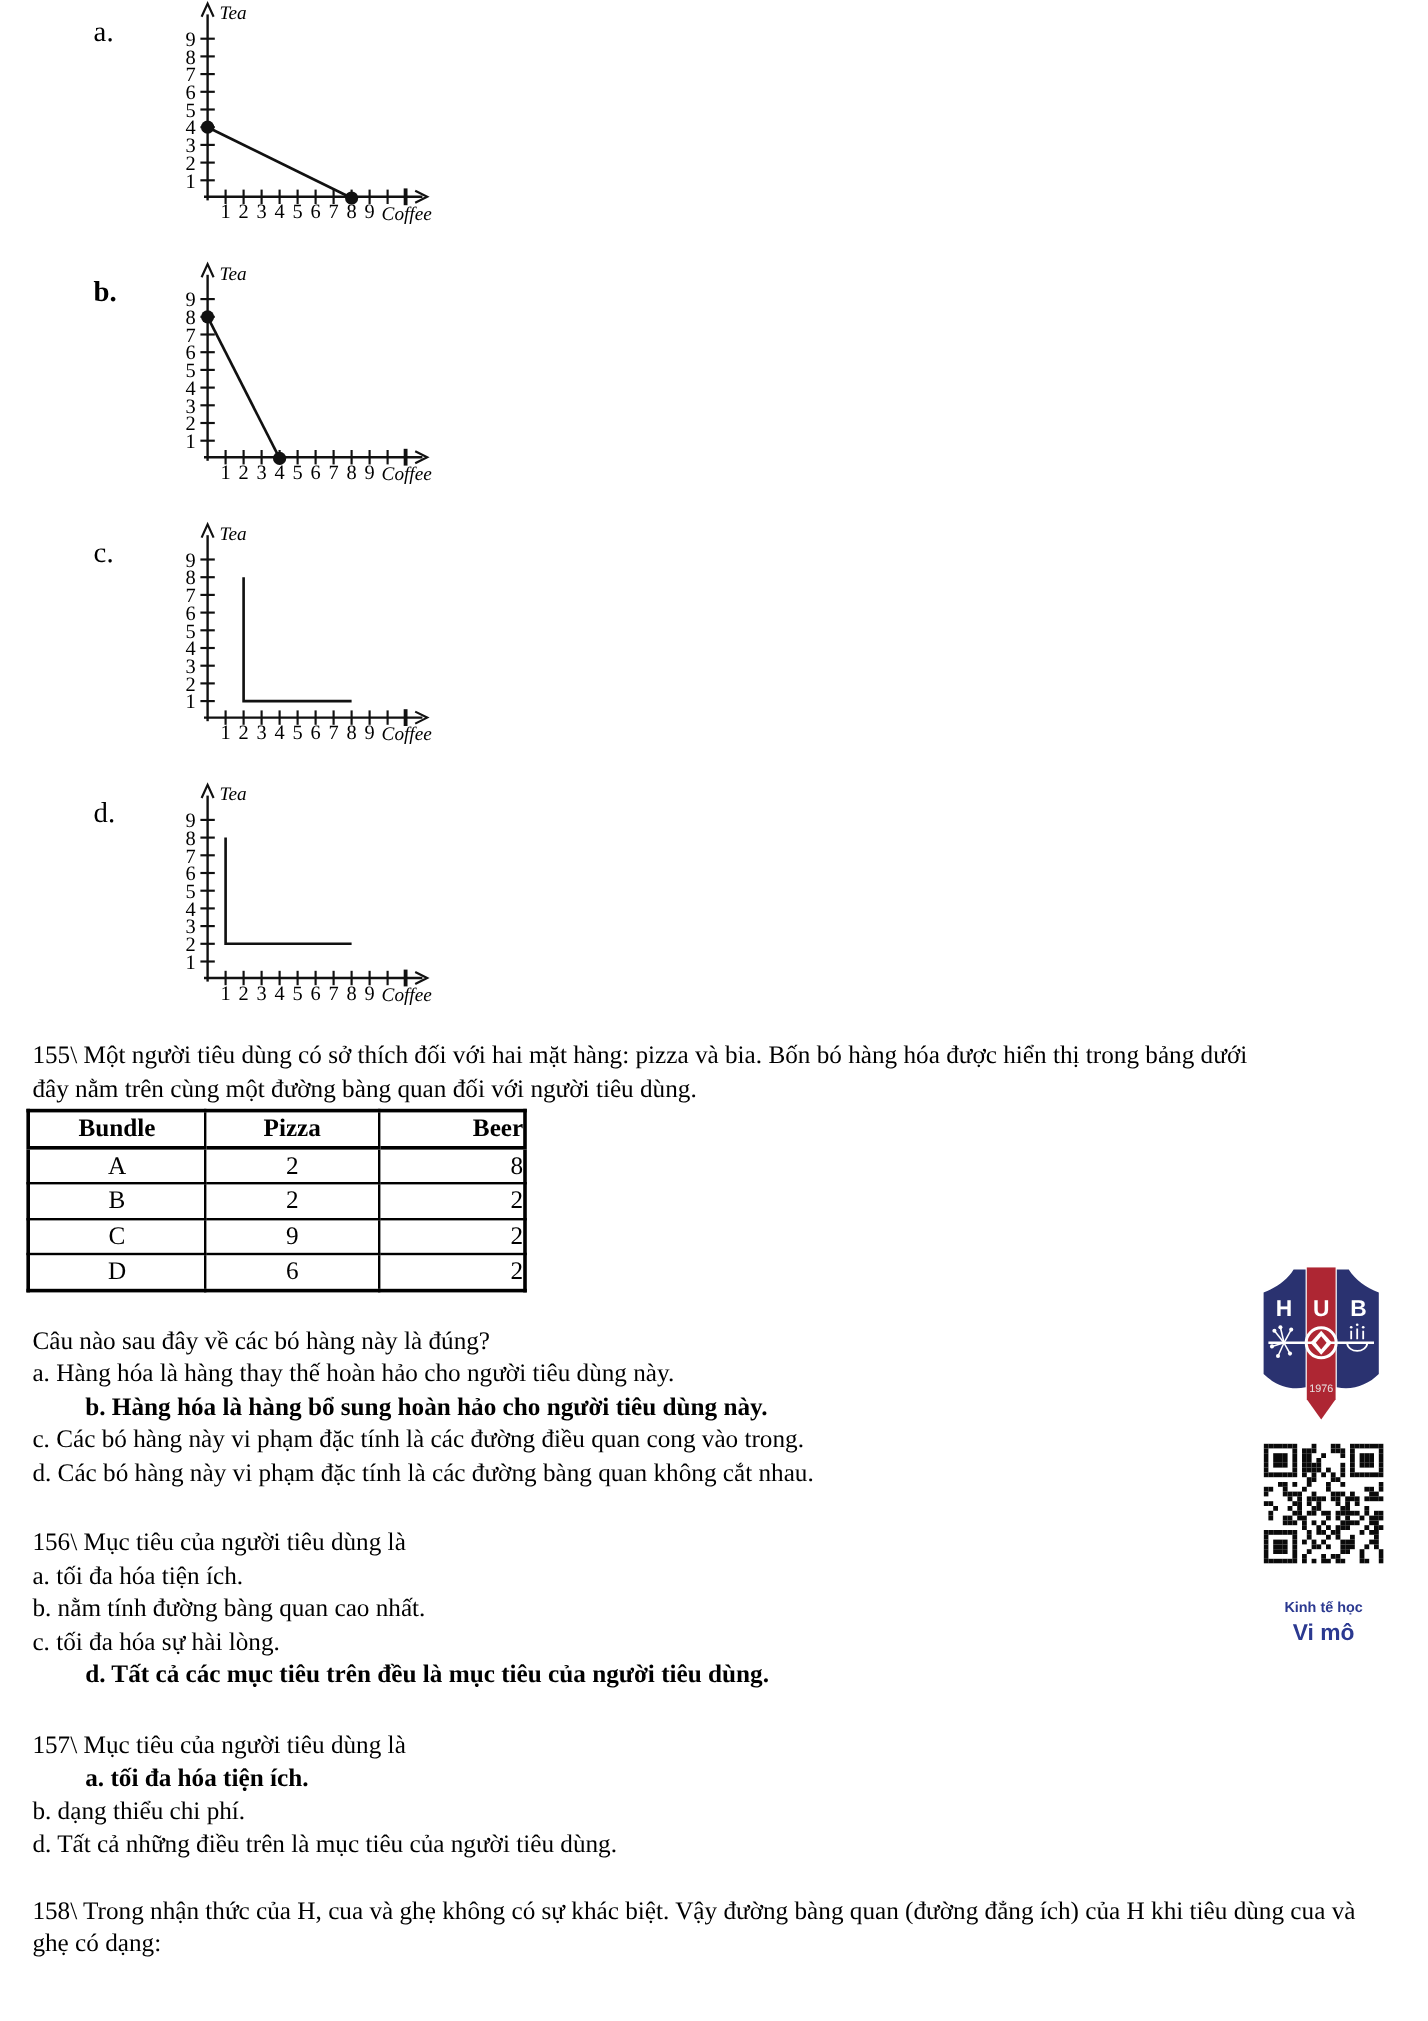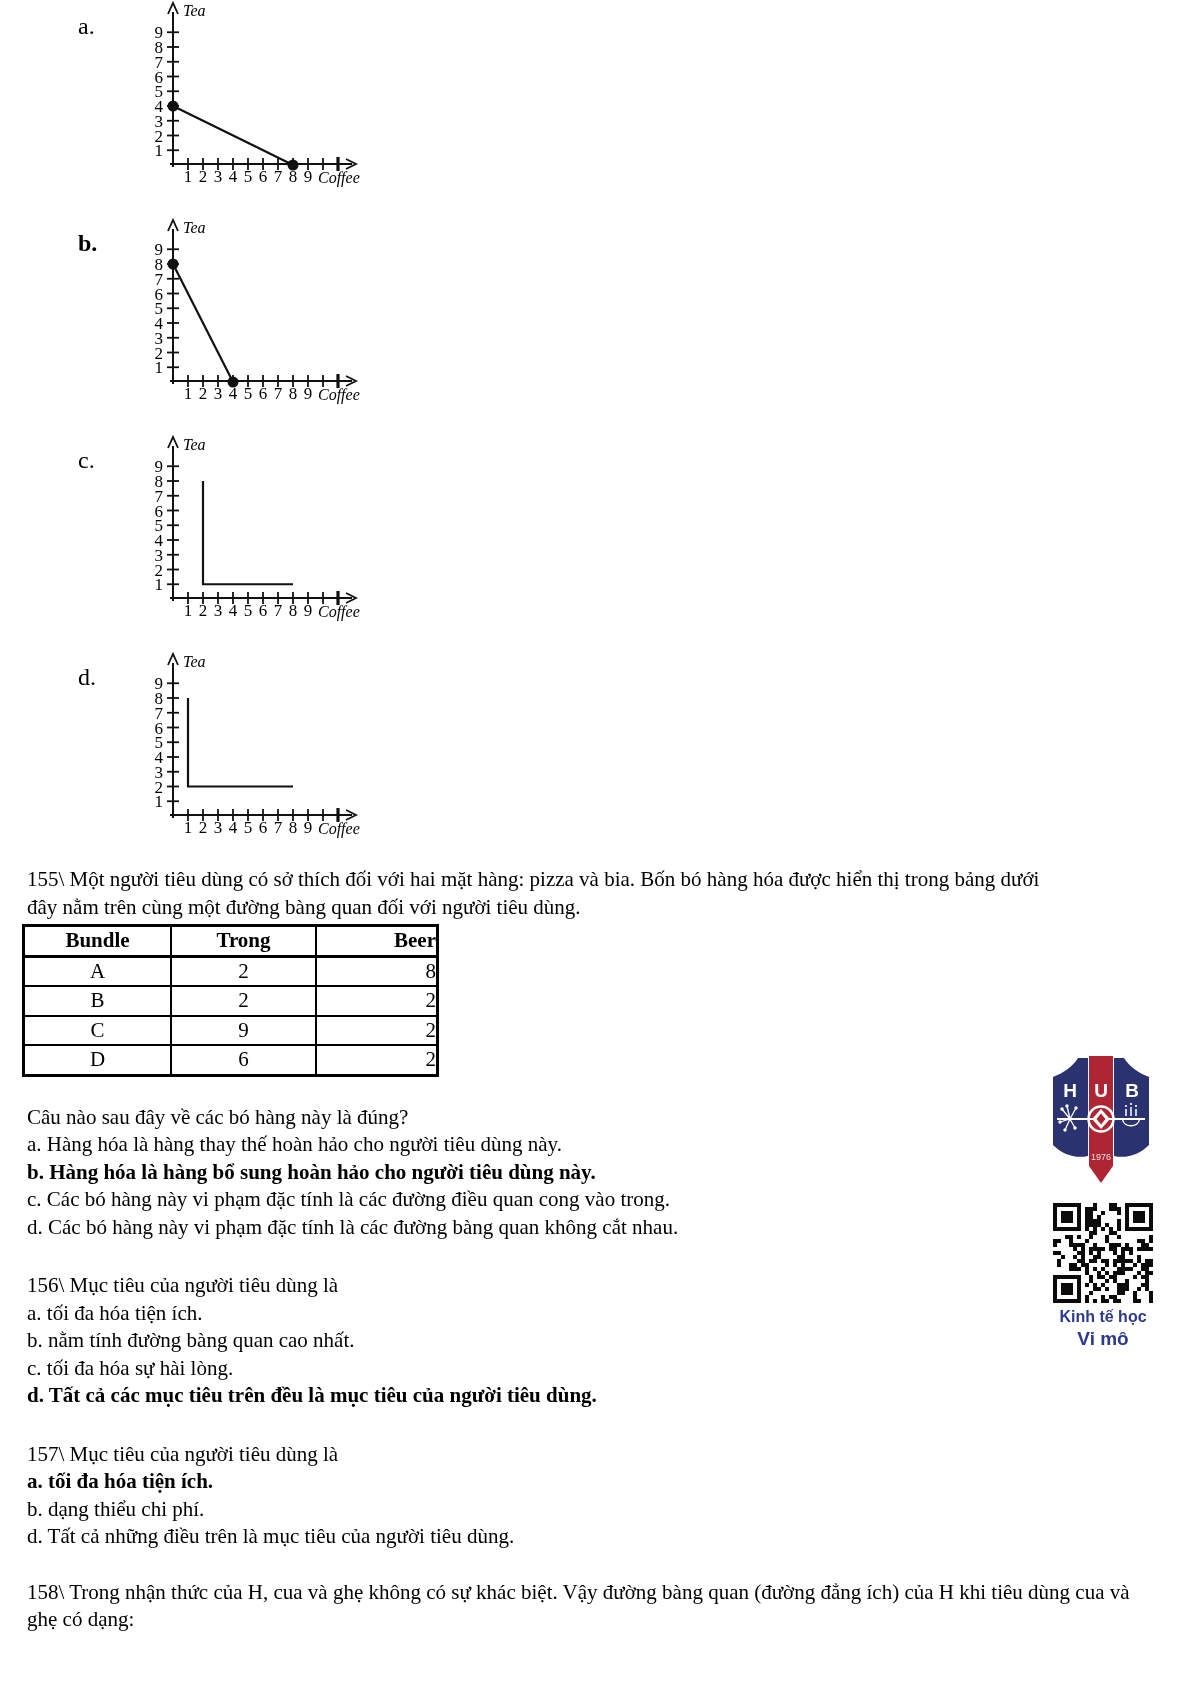--- a/index.html
+++ b/index.html
@@ -11,27 +11,27 @@
   .intro{width:1045px;margin:0;}
   .bundle-table{border-collapse:collapse;margin:3px 0 0 -5px;table-layout:fixed;
                 border:3px solid #000;}
   .bundle-table th,.bundle-table td{border:2px solid #000;height:26px;padding:0;
                 text-align:center;font-size:21px;vertical-align:middle;}
   .bundle-table th{font-weight:bold;border-bottom:3px solid #000;}
   .bundle-table .c0{width:145px;} .bundle-table .c1{width:143px;} .bundle-table .c2{width:119px;text-align:right;}
   .stem{margin:27px 0 0 0;}
   .stem2{margin:31px 0 0 0;}
   .option{margin:0;}
-  .option.bold{font-weight:bold;}
+  .option.bold{font-weight:bold;margin-left:44px;}
   .p158{margin:28px 0 0 0;width:1138px;}
   .logo{position:absolute;left:1051px;top:1056px;width:100px;height:145px;}
   .qr{position:absolute;left:1053px;top:1203px;width:100px;height:100px;}
   .course{position:absolute;left:1031px;top:1305px;width:144px;text-align:center;
           font-family:"Liberation Sans",sans-serif;font-weight:bold;color:#2b3990;}
-  .course .l1{font-size:16px;line-height:23px;}
+  .course .l1{font-size:12px;line-height:23px;margin-top:23px;}
   .course .l2{font-size:19px;line-height:22px;}
 </style>
 </head>
 <body>
 
 <div class="page">
 
   <div class="graphs">
       <svg width="335" height="200" viewBox="0 0 335 200" style="position:absolute;left:60px;top:0px;overflow:visible">
         <text x="18" y="34" font-size="24" font-family="&quot;Liberation Serif&quot;,serif" font-weight="normal" fill="#000">a.</text>
@@ -231,21 +231,21 @@
       </svg>
     </div>
 
   <div class="textcol">
     <p class="intro">155\ Một người tiêu dùng có sở thích đối với hai mặt hàng: pizza và bia. Bốn bó hàng hóa được hiển thị trong bảng dưới đây nằm trên cùng một đường bàng quan đối với người tiêu dùng.</p>
 
     <table class="bundle-table">
       <thead>
           <tr>
             <th class="c0">Bundle</th>
-            <th class="c1">Trong</th>
+            <th class="c1">Pizza</th>
             <th class="c2">Beer</th>
           </tr>
         </thead>
       <tbody>
           <tr>
             <td class="c0">A</td>
             <td class="c1">2</td>
             <td class="c2">8</td>
           </tr>
           <tr>

